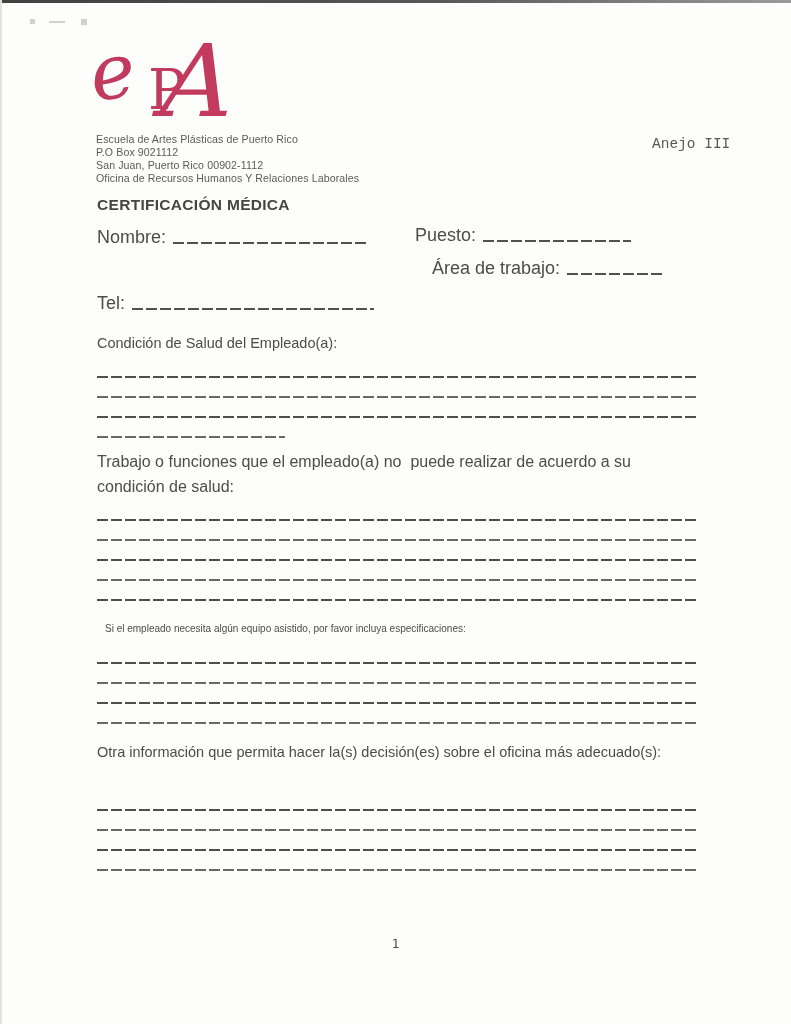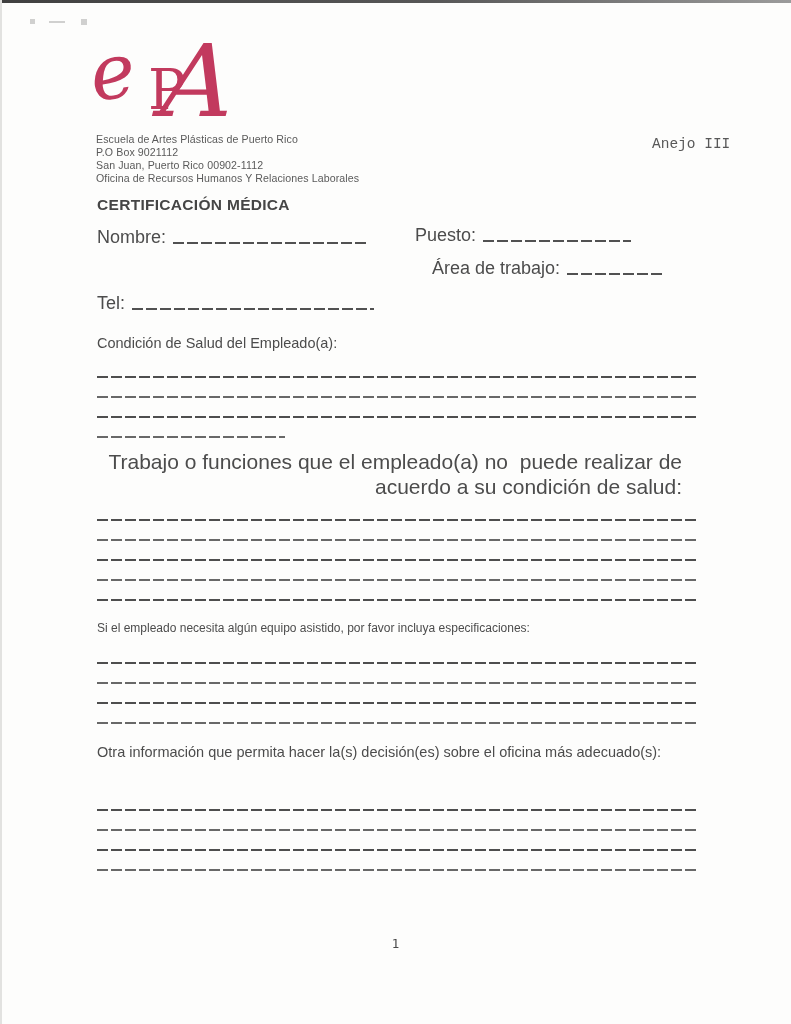--- a/index.html
+++ b/index.html
@@ -45,22 +45,22 @@
   .f-nombre{left:97px;top:227px;}   .f-nombre .wline{width:193px;}
   .f-puesto{left:415px;top:225px;}  .f-puesto .wline{width:148px;}
   .f-decanato{left:97px;top:260px;} .f-decanato .wline{width:140px;}
   .f-area{left:432px;top:258px;}    .f-area .wline{width:97px;}
   .f-tel{left:97px;top:293px;}      .f-tel .wline{width:242px;}
 
   
   .sec-label{position:absolute;left:97px;width:585px;white-space:pre-wrap;
     color:#4c4c4c;line-height:25px;}
   .sl-0{top:331px;font-size:14.5px;}
-  .sl-1{top:449px;font-size:21px;text-align:right;}
-  .sl-2{top:616px;font-size:12px;}
+  .sl-1{top:449px;font-size:16px;}
+  .sl-2{top:616px;font-size:10px;margin-left:8px;}
   .sl-3{top:740px;font-size:14.5px;}
 
   .sec-lines{position:absolute;left:97px;width:601px;}
   .ll-0{top:376px;} .ll-1{top:519px;} .ll-2{top:662px;} .ll-3{top:809px;}
   .bline{height:2px;margin-bottom:18px;
     background:repeating-linear-gradient(90deg,#4e4e4e 0 11px,rgba(0,0,0,0) 11px 14px);}
   .bline:nth-child(2n){opacity:.85;}
   .bline.short{width:188px;}
 
   .pagenum{position:absolute;left:0;right:0;top:936px;text-align:center;

